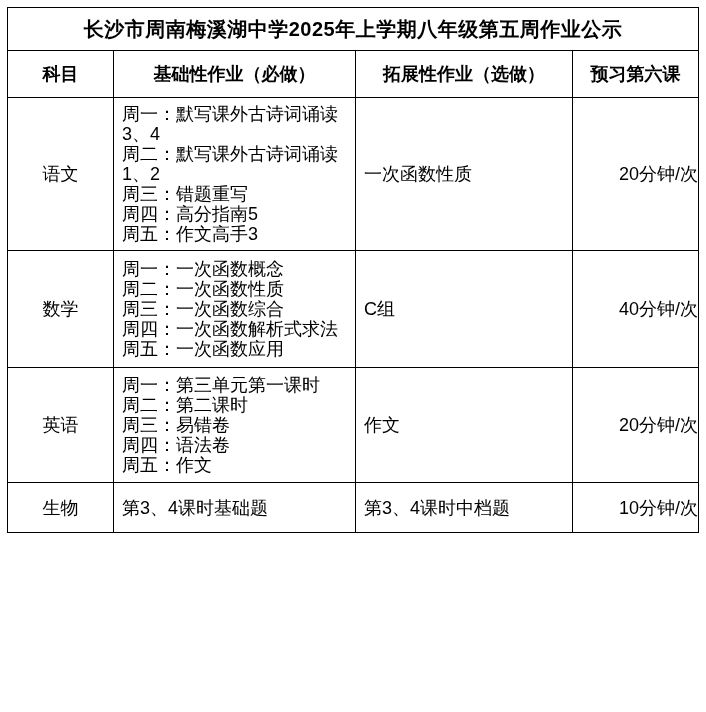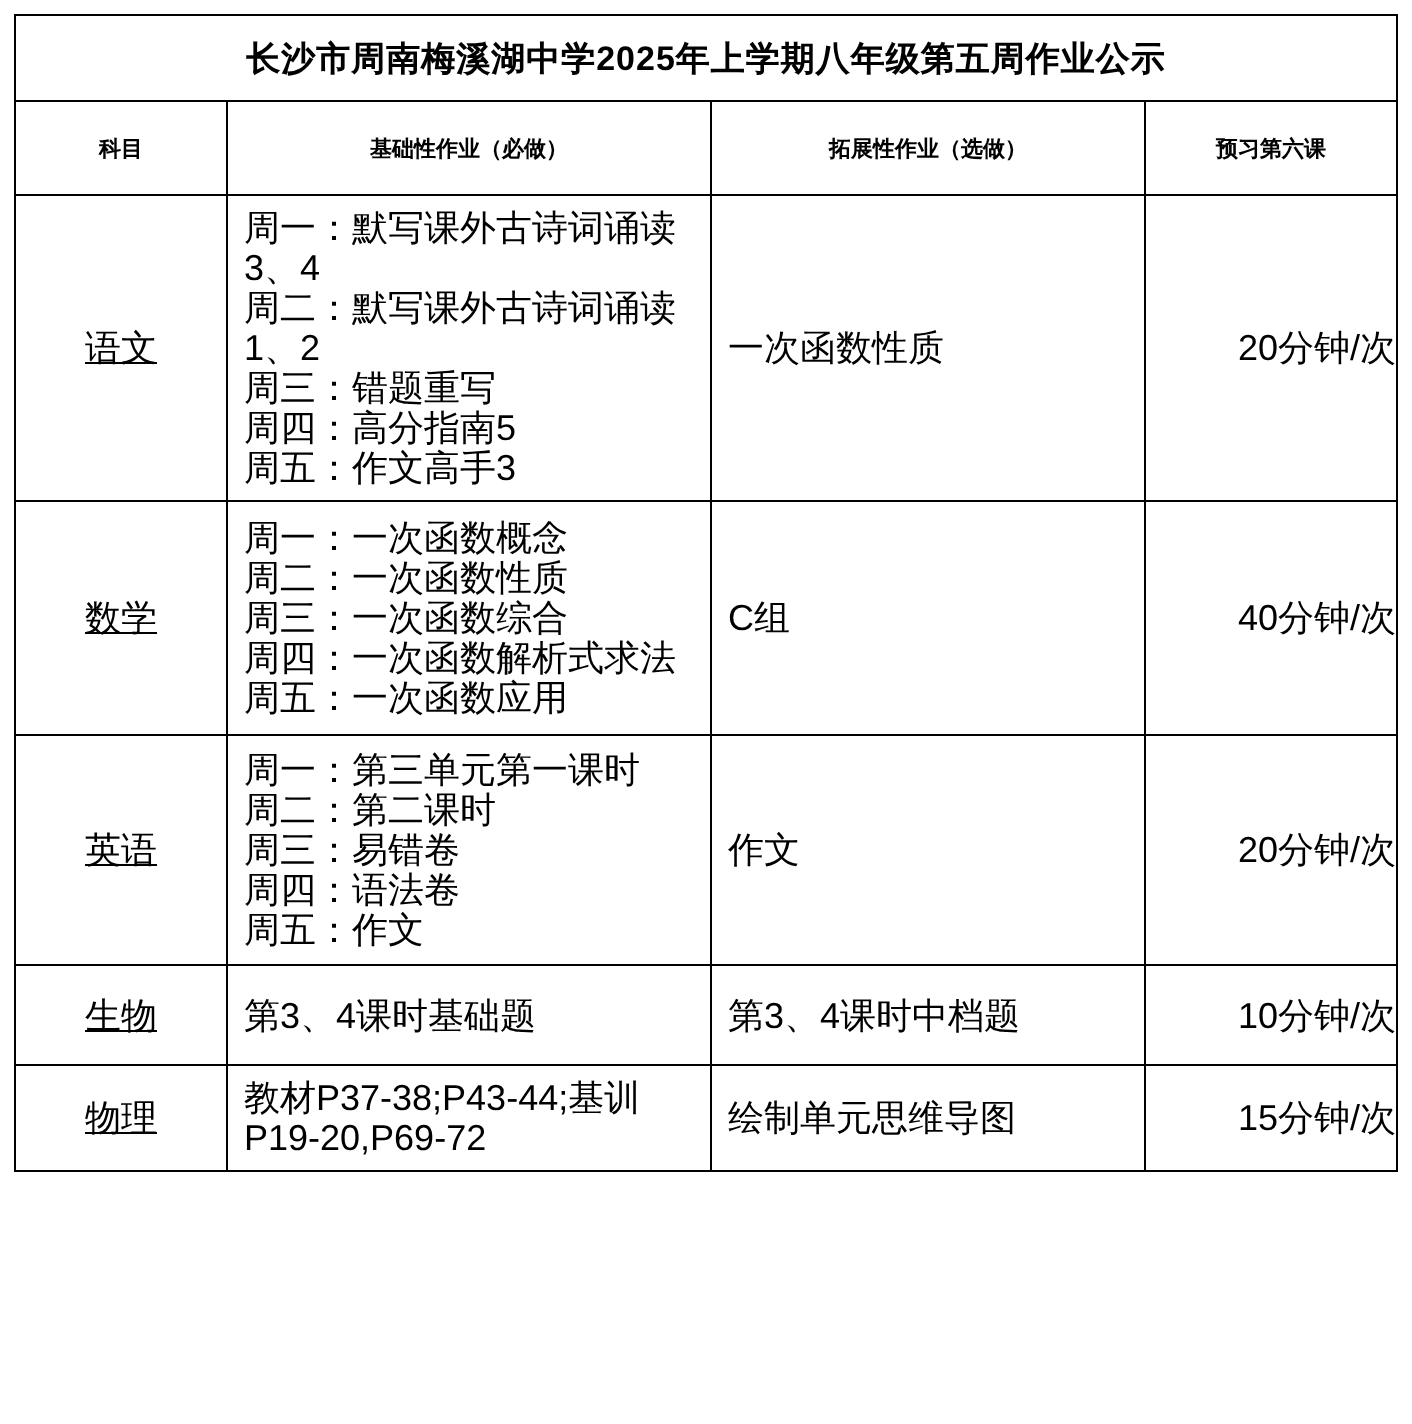--- a/index.html
+++ b/index.html
@@ -20,37 +20,36 @@
     width: 691px;
     table-layout: fixed;
   }
   th, td {
     border: 1px solid #000000;
     padding: 0;
     vertical-align: middle;
   }
   tr.title-row th {
     height: 43px;
-    font-size: 17px;
+    font-size: 20px;
     font-weight: bold;
     text-align: center;
     letter-spacing: 0.5px;
   }
   tr.header-row th {
     height: 47px;
-    font-size: 11px;
+    font-size: 18px;
     font-weight: bold;
     text-align: center;
   }
   td {
     font-size: 18px;
   }
   td.subject-cell {
     text-align: center;
-    text-decoration: underline;
   }
   td.basic-cell, td.extended-cell {
     text-align: left;
     padding: 6px 2px 6px 8px;
     white-space: pre-line;
     line-height: 20px;
   }
   td.time-cell {
     text-align: right;
   }
@@ -122,21 +121,15 @@
 
 
   <tr>
     <td class="subject-cell">生物</td>
     <td class="basic-cell">第3、4课时基础题</td>
     <td class="extended-cell">第3、4课时中档题</td>
     <td class="time-cell">10分钟/次</td>
   </tr>
 
 
-  <tr>
-    <td class="subject-cell">物理</td>
-    <td class="basic-cell">教材P37-38;P43-44;基训P19-20,P69-72</td>
-    <td class="extended-cell">绘制单元思维导图</td>
-    <td class="time-cell">15分钟/次</td>
-  </tr>
 </tbody>
   </table>
 </div>
 
 </body></html>

